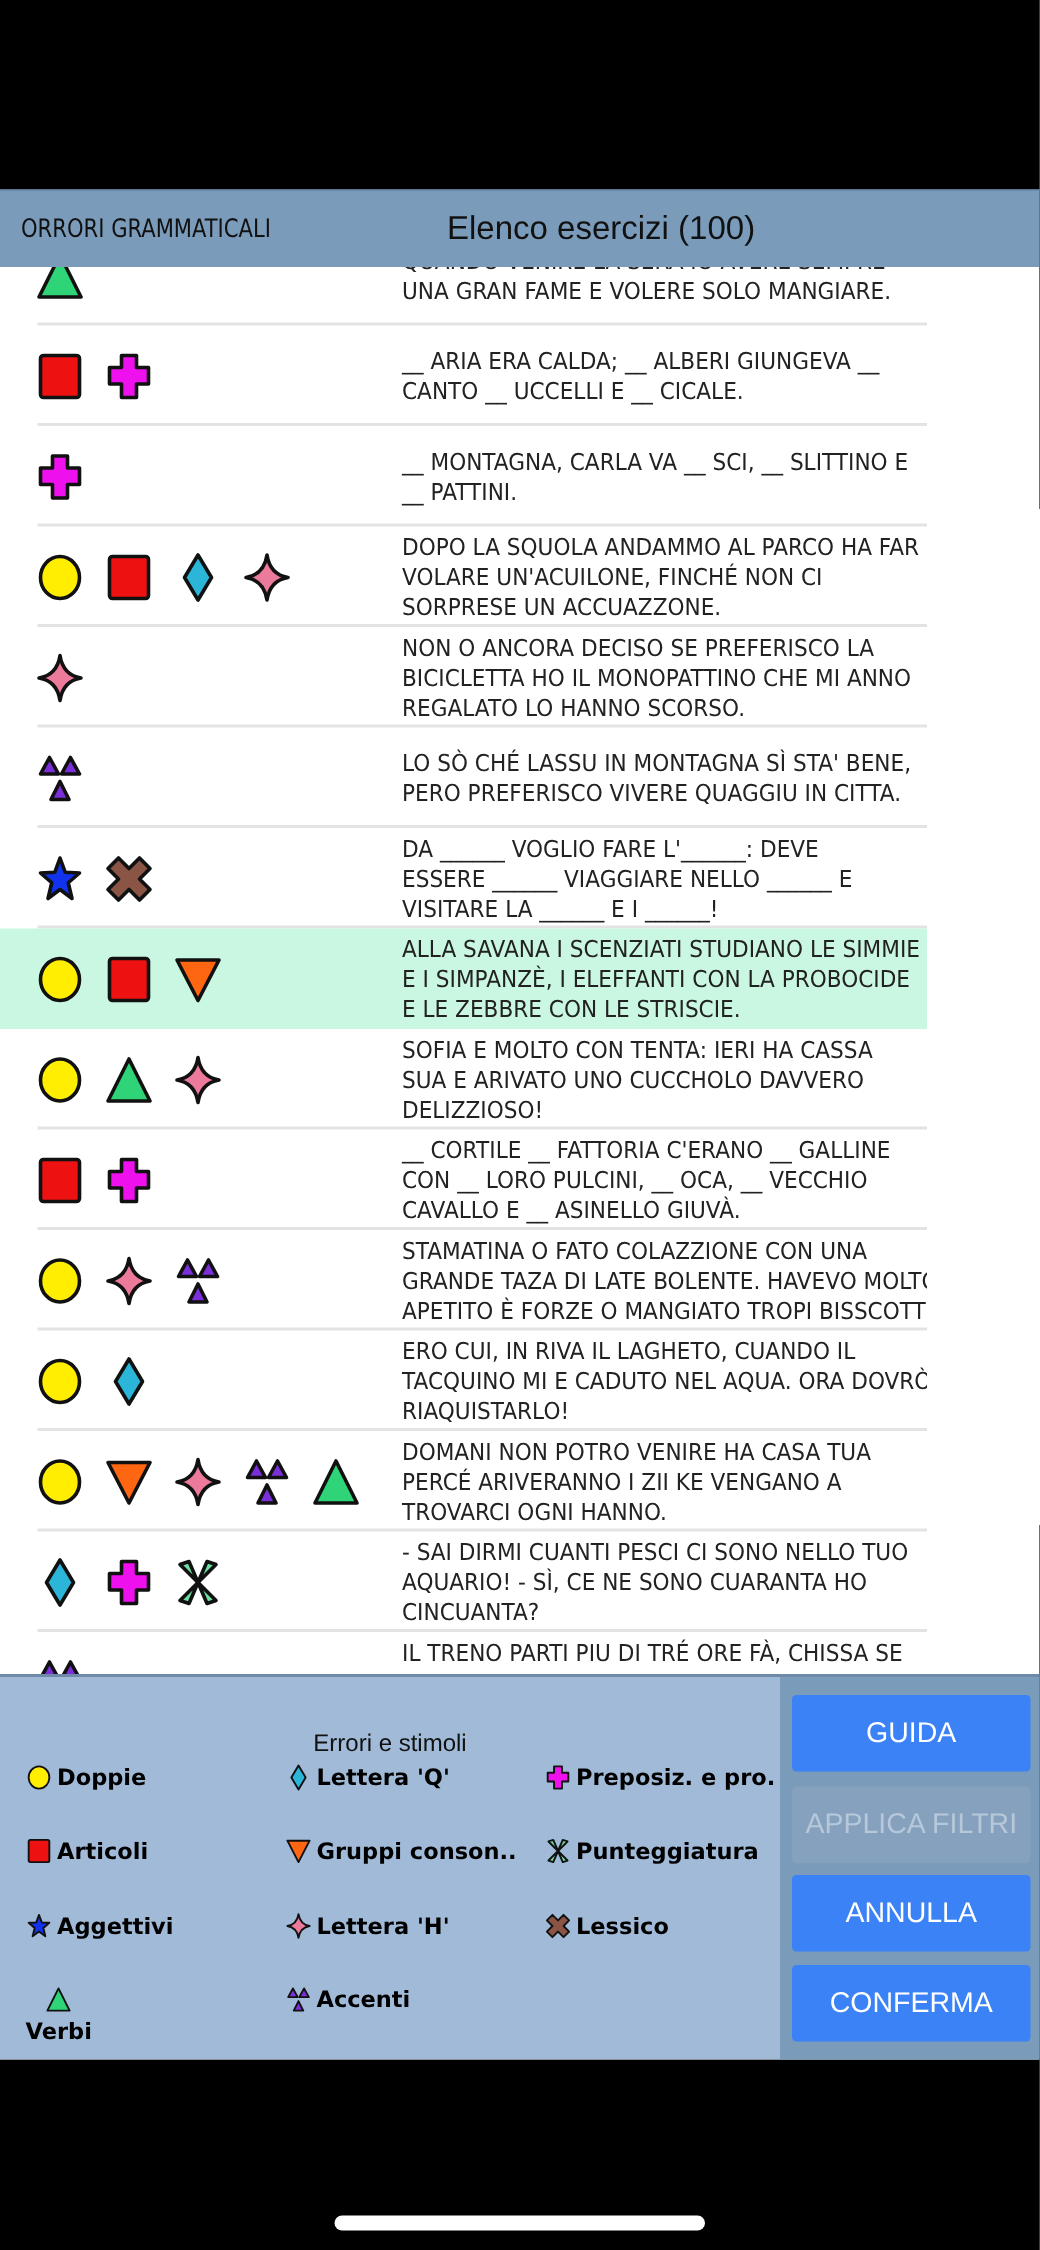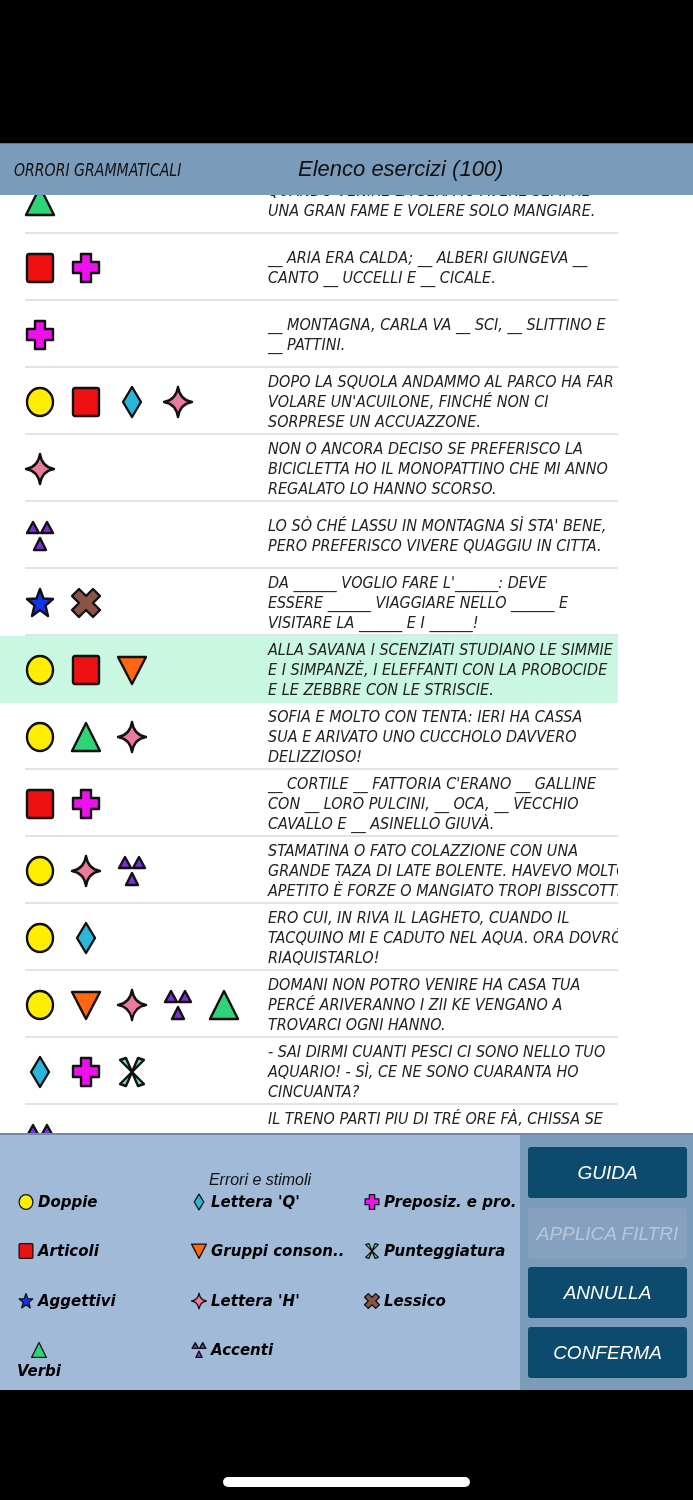--- a/index.html
+++ b/index.html
@@ -1,39 +1,39 @@
 <!DOCTYPE html>
 <html><head>
 <meta charset="utf-8">
 <style>
   * { box-sizing: border-box; margin: 0; padding: 0; }
   html, body { width: 693px; height: 1500px; background: #000; overflow: hidden; }
   body { position: relative; font-family: "DejaVu Sans", sans-serif; }
 
-  .app { position: absolute; left: 0; top: 143px; width: 693px; height: 1247px; background: #fff; overflow: hidden; font-style: italic; }
+  .app { position: absolute; left: 0; top: 126px; width: 693px; height: 1247px; background: #fff; overflow: hidden; }
 
   .header { position: absolute; left: 0; top: 0; width: 693px; height: 52px; background: #7b9bbb; border-top: 1px solid #5c7896; z-index: 5; display: flex; align-items: center; }
   .header .app-title { position: absolute; left: 14px; top: 16px; font-family: "DejaVu Sans Condensed", "DejaVu Sans", sans-serif; font-size: 17px; color: #111; letter-spacing: 0px; transform: scaleX(0.92); transform-origin: left center; }
   .header .page-title { position: absolute; left: 298px; top: 12px; font-family: "Liberation Sans", sans-serif; font-size: 22px; color: #111; }
 
   .list { position: absolute; left: 0; top: 0; width: 618px; height: 990px; overflow: hidden; }
   .row { position: absolute; left: 0; width: 693px; height: 67px; }
   .row.selected { background: #c9f7e1; }
   .row .divider { position: absolute; left: 25px; right: 0; bottom: 0; height: 2px; background: #e3e3e3; }
   .row .icons { position: absolute; left: 24px; top: 0; height: 67px; display: flex; align-items: center; gap: 14px; }
   .row .icons svg { width: 32px; height: 34px; display: block; }
   .row .text { position: absolute; left: 268px; right: 2px; font-family: "DejaVu Sans", sans-serif; font-size: 15.5px; line-height: 20px; color: #222; white-space: pre-line; transform: scaleX(0.93); transform-origin: left top; width: 455px; }
 
   .legend { position: absolute; left: 0; top: 990px; width: 693px; height: 257px; background: #a0bad7; border-top: 2px solid #6e8aa8; }
   .legend .legend-title { position: absolute; left: 0; width: 520px; top: 12px; text-align: center; font-family: "Liberation Sans", sans-serif; font-size: 16px; color: #111; margin-top: 24px; }
   .legend-item { position: absolute; display: flex; align-items: center; gap: 3px; font-family: "DejaVu Sans", sans-serif; font-weight: bold; font-size: 15px; color: #000000; }
   .legend-item svg { width: 18px; height: 18px; display: block; }
 
   .actions { position: absolute; left: 520px; top: 0; width: 173px; height: 257px; background: #7b9bbb; }
-  .btn { position: absolute; left: 8px; width: 159px; height: 51px; border-radius: 3px; background: #0c4a6e; color: #fff; font-family: "Liberation Sans", sans-serif; font-size: 19px; display: flex; align-items: center; justify-content: center; }
+  .btn { position: absolute; left: 8px; width: 159px; height: 51px; border-radius: 3px; background: #3b82f6; color: #fff; font-family: "Liberation Sans", sans-serif; font-size: 19px; display: flex; align-items: center; justify-content: center; }
   .btn.disabled { background: #86a1bd; color: #b6c8da; }
 
   .home-indicator { position: absolute; left: 223px; top: 1477px; width: 247px; height: 10px; border-radius: 5px; background: #fff; }
 </style>
 </head>
 <body>
 
 <div class="app">
 
   <div class="header">

